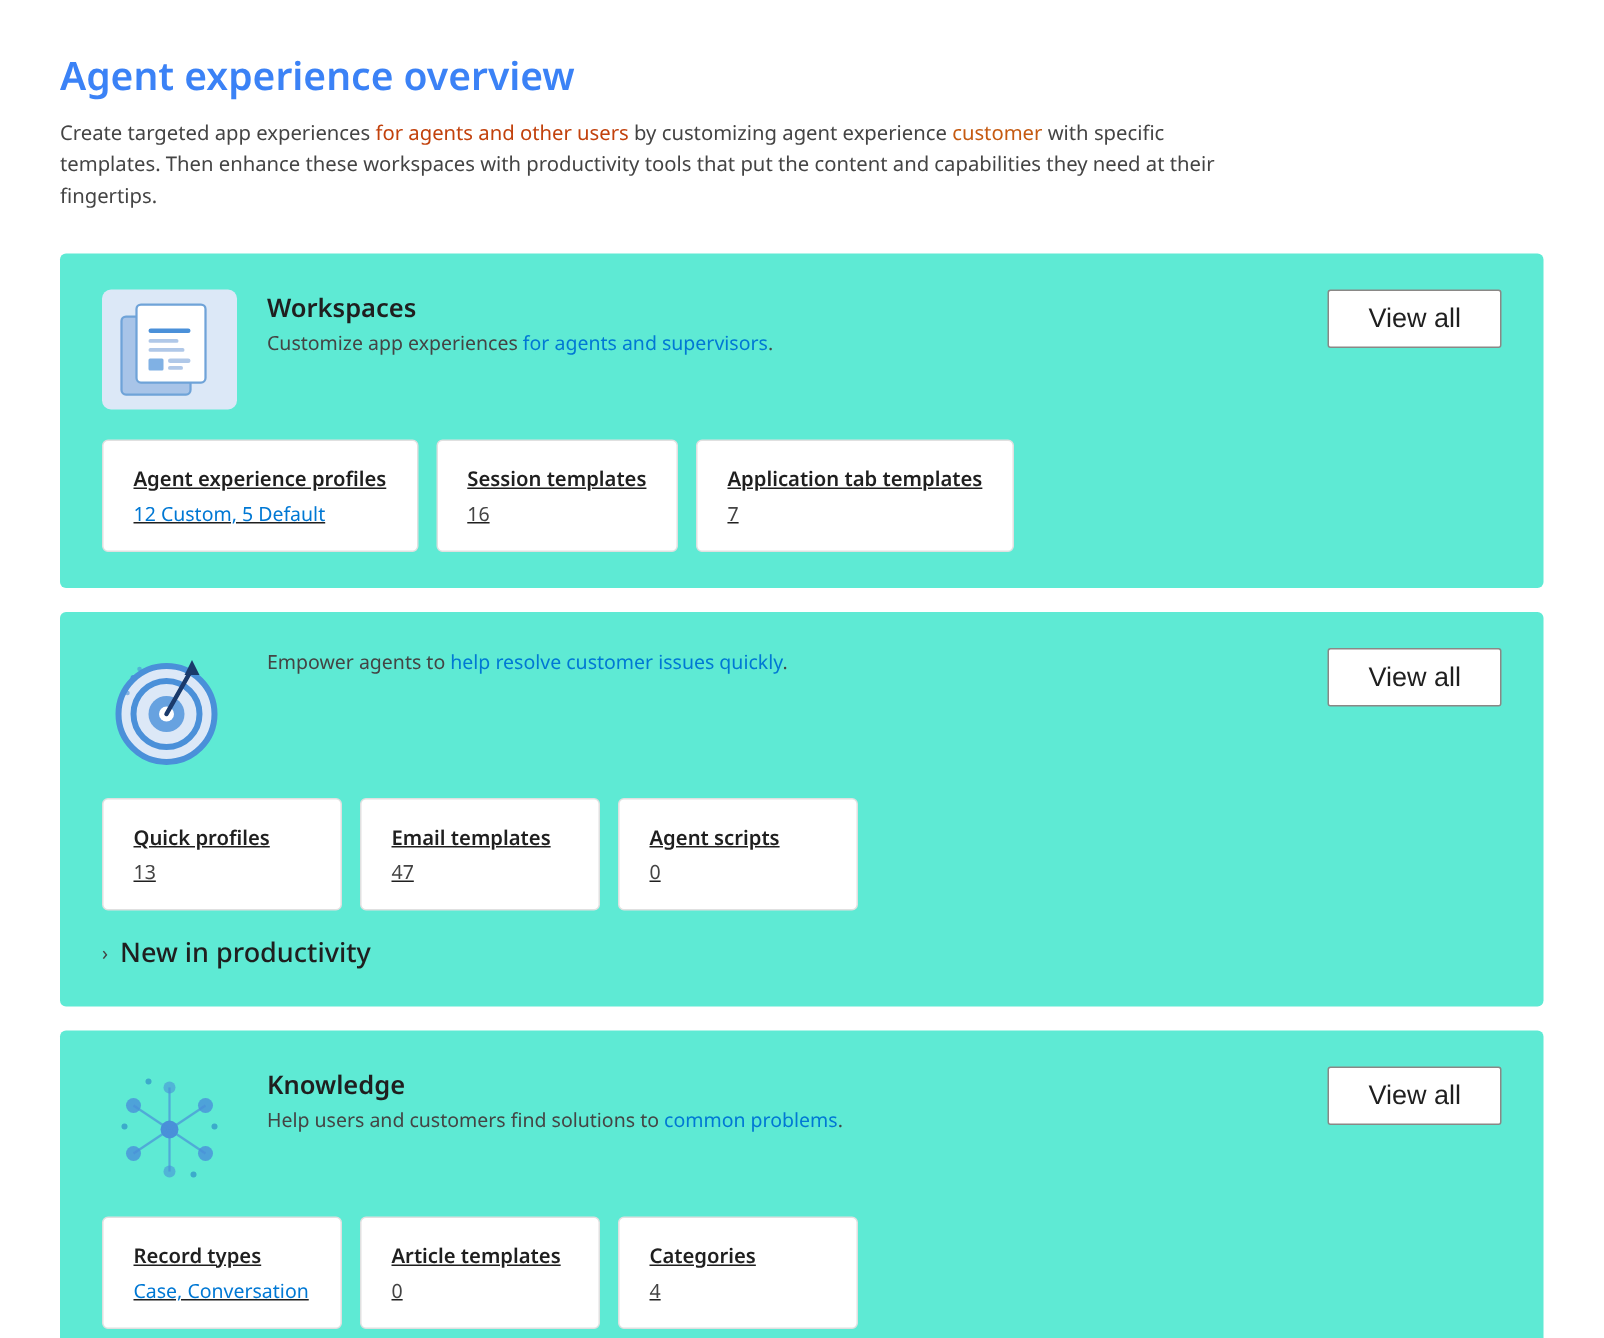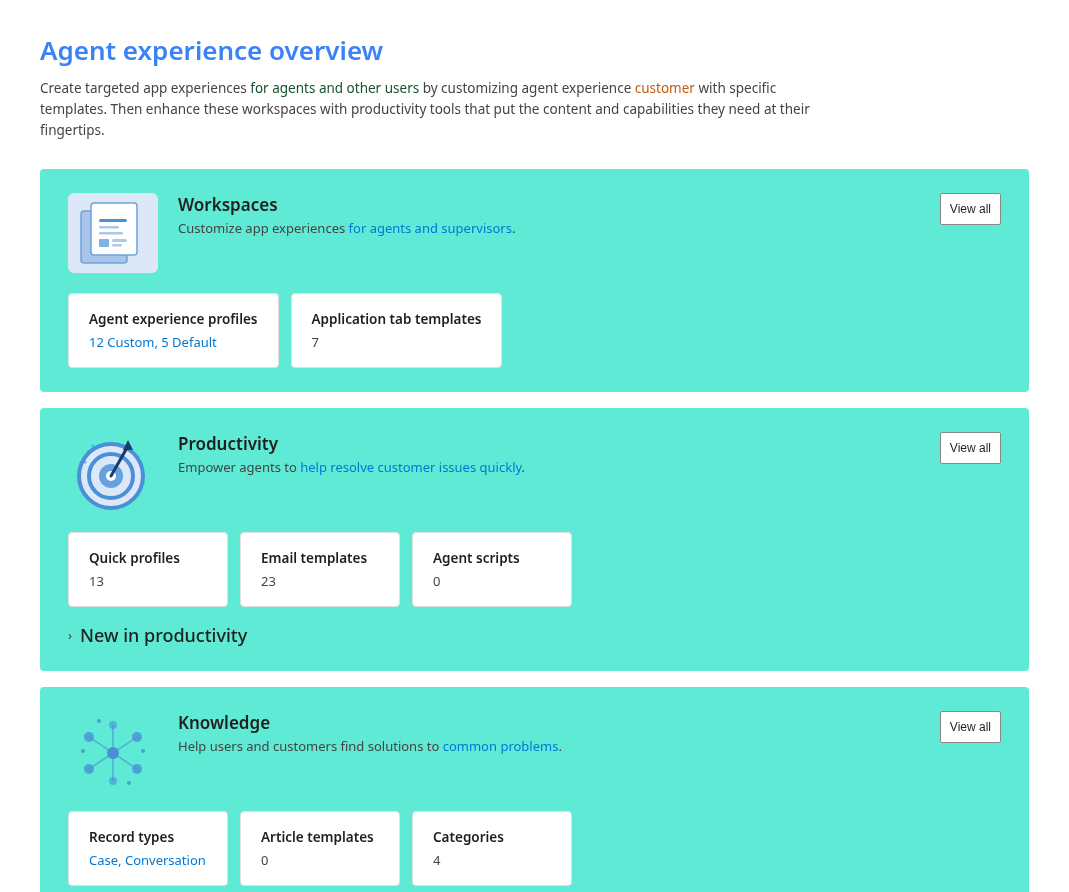--- a/index.html
+++ b/index.html
@@ -17,21 +17,21 @@
       font-weight: 600;
       color: #3b82f6;
       margin-bottom: 10px;
     }
     .page-description {
       font-size: 13.5px;
       color: #444;
       line-height: 1.55;
       max-width: 780px;
     }
-    .page-description a { color: #14532d; text-decoration: none; }
+    .page-description a { color: #c2410c; text-decoration: none; }
     .page-description a.orange { color: #c55a11; }
 
     .section {
       background: #5eead4;
       border-radius: 4px;
       margin-bottom: 16px;
       padding: 24px 28px;
       display: flex;
       flex-direction: column;
     }
@@ -56,41 +56,42 @@
     .section-subtitle {
       font-size: 13px;
       color: #444;
     }
     .section-subtitle a { color: #0078d4; text-decoration: none; }
 
     .view-all-btn {
       border: 1px solid #8a8886;
       background: #fff;
       color: #1f1f1f;
-      padding: 8px 9px;
-      font-size: 12px;
+      padding: 8px 26px;
+      font-size: 18px;
       font-weight: 500;
       cursor: pointer;
       border-radius: 2px;
       white-space: nowrap;
       align-self: flex-start;
     }
 
     .cards-row {
       display: flex;
       gap: 12px;
       flex-wrap: wrap;
     }
     .card {
       background: #fff;
       border: 1px solid #e0e0e0;
       border-radius: 4px;
       padding: 16px 20px;
       min-width: 160px;
       flex: 0 0 auto;
+      text-decoration: underline;
     }
     .card-title {
       font-size: 13.5px;
       font-weight: 600;
       color: #1f1f1f;
       margin-bottom: 5px;
     }
     .card-value {
       font-size: 13px;
       color: #0078d4;
@@ -184,20 +185,24 @@
       </div>
     </div>
     <button class="view-all-btn">View all</button>
   </div>
   <div class="cards-row">
     <div class="card">
       <div class="card-title">Agent experience profiles</div>
       <div class="card-value">12 Custom, 5 Default</div>
     </div>
     <div class="card">
+      <div class="card-title">Session templates</div>
+      <div class="card-value plain">16</div>
+    </div>
+    <div class="card">
       <div class="card-title">Application tab templates</div>
       <div class="card-value plain">7</div>
     </div>
   </div>
 </div>
 
 <div class="section">
   <div class="section-header">
     <div class="section-left">
       <div class="productivity-icon-wrap">
@@ -214,36 +219,35 @@
 
           <line x1="55" y1="14" x2="38" y2="44" stroke="#1a3a6b" stroke-width="3" stroke-linecap="round"></line>
           <polygon points="55,8 60,18 50,18" fill="#1a3a6b"></polygon>
 
           <circle cx="16" cy="20" r="2" fill="#4a90d9"></circle>
           <circle cx="12" cy="30" r="1.5" fill="#4a90d9" opacity="0.6"></circle>
           <circle cx="20" cy="14" r="1.5" fill="#4a90d9" opacity="0.6"></circle>
         </svg>
       </div>
       <div class="section-text-block">
-        <div class="section-title">Productivity</div>
         <div class="section-subtitle">
           Empower agents to <a href="#">help resolve customer issues quickly</a>.
         </div>
       </div>
     </div>
     <button class="view-all-btn">View all</button>
   </div>
   <div class="cards-row">
     <div class="card">
       <div class="card-title">Quick profiles</div>
       <div class="card-value plain">13</div>
     </div>
     <div class="card">
       <div class="card-title">Email templates</div>
-      <div class="card-value plain">23</div>
+      <div class="card-value plain">47</div>
     </div>
     <div class="card">
       <div class="card-title">Agent scripts</div>
       <div class="card-value plain">0</div>
     </div>
   </div>
   <div class="new-in-section">
     <span class="chevron-icon">›</span>
     <span class="new-in-label">New in productivity</span>
   </div>

